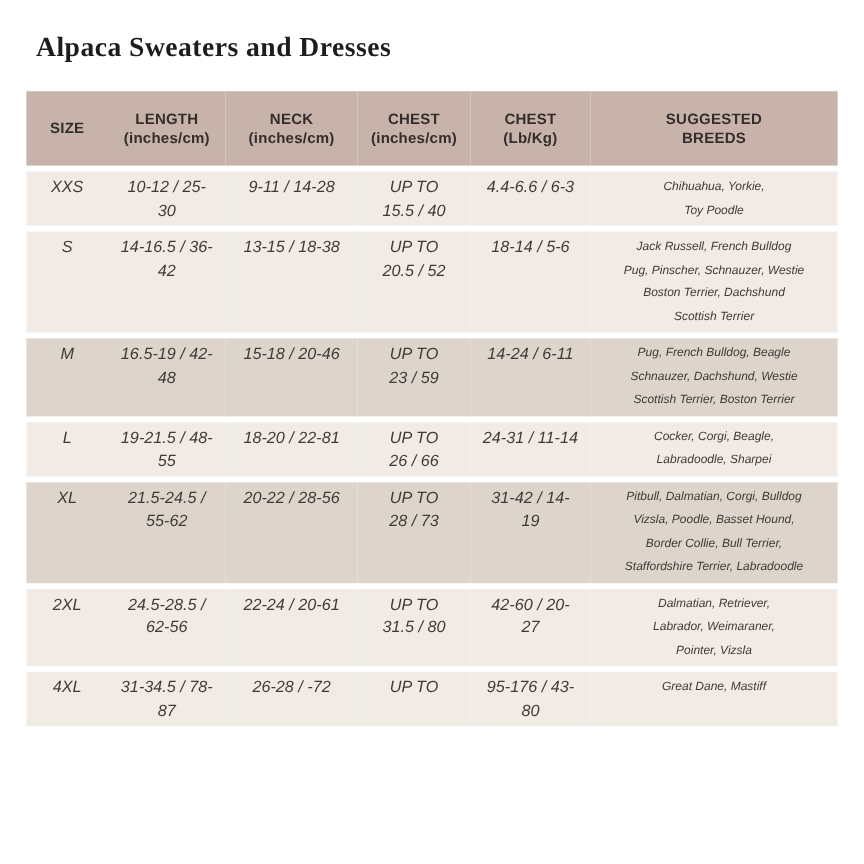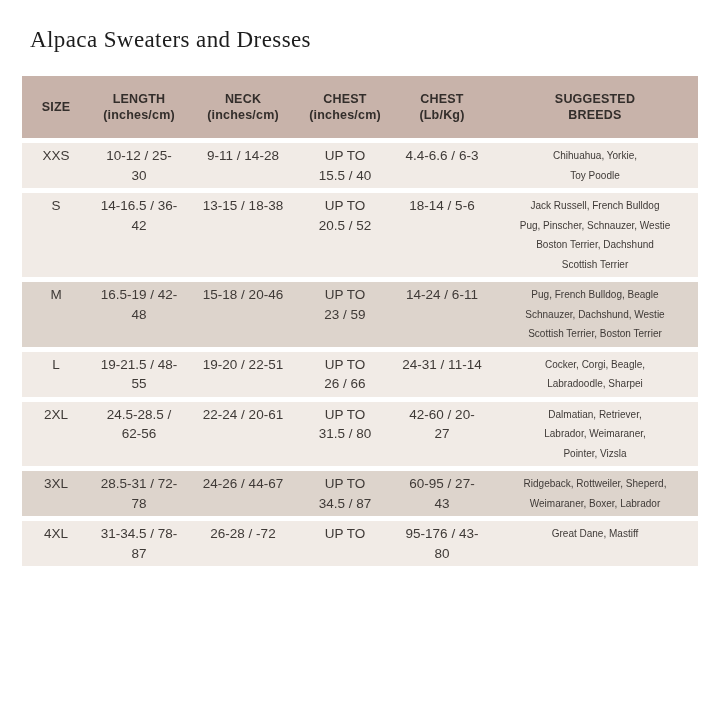--- a/index.html
+++ b/index.html
@@ -5,21 +5,21 @@
   * { box-sizing: border-box; }
   html, body {
     margin: 0; padding: 0;
     width: 720px; height: 720px;
     overflow: hidden;
     background: var(--page-bg, #ffffff);
     font-family: "Liberation Sans", sans-serif;
   }
   .page-title {
     font-family: "Liberation Serif", serif;
-    font-weight: 400;
+    font-weight: 700;
     font-size: 23px;
     letter-spacing: 0.4px;
     color: #1d1d1d;
     margin: 27px 0 0 30px;
   }
   table.size-chart {
     border-collapse: separate;
     border-spacing: 0 5px;
     table-layout: fixed;
     width: 676px;
@@ -45,20 +45,21 @@
     vertical-align: middle;
     padding: 6px 2px;
     color: #332e2b;
     letter-spacing: 0.2px;
   }
   tbody td {
     vertical-align: top;
     padding: 3px 10px;
     font-size: 13.5px;
     line-height: 19.5px;
+    font-style: italic;
   }
   tbody td.cell-breeds {
     font-size: 10px;
     padding-left: 4px;
     padding-right: 4px;
   }
   tbody tr.row-light td { background: var(--row-light-bg, #f1ebe6); }
   tbody tr.row-dark  td { background: var(--row-dark-bg, #ddd4cc); }
 </style>
 </head>
@@ -121,47 +122,49 @@
           <td class="cell-chest">UP TO
 23 / 59</td>
           <td class="cell-weight">14-24 / 6-11</td>
           <td class="cell-breeds">Pug, French Bulldog, Beagle
 Schnauzer, Dachshund, Westie
 Scottish Terrier, Boston Terrier</td>
         </tr>
         <tr class="row-light">
           <td class="cell-size">L</td>
           <td class="cell-length">19-21.5 / 48-55</td>
-          <td class="cell-neck">19-20 / 22-51</td>
+          <td class="cell-neck">18-20 / 22-81</td>
           <td class="cell-chest">UP TO
 26 / 66</td>
           <td class="cell-weight">24-31 / 11-14</td>
           <td class="cell-breeds">Cocker, Corgi, Beagle,
 Labradoodle, Sharpei</td>
+        </tr>
+        <tr class="row-dark">
+          <td class="cell-size">XL</td>
+          <td class="cell-length">21.5-24.5 / 55-62</td>
+          <td class="cell-neck">20-22 / 28-56</td>
+          <td class="cell-chest">UP TO
+28 / 73</td>
+          <td class="cell-weight">31-42 / 14-19</td>
+          <td class="cell-breeds">Pitbull, Dalmatian, Corgi, Bulldog
+Vizsla, Poodle, Basset Hound,
+Border Collie, Bull Terrier,
+Staffordshire Terrier, Labradoodle</td>
         </tr>
         <tr class="row-light">
           <td class="cell-size">2XL</td>
           <td class="cell-length">24.5-28.5 / 62-56</td>
           <td class="cell-neck">22-24 / 20-61</td>
           <td class="cell-chest">UP TO
 31.5 / 80</td>
           <td class="cell-weight">42-60 / 20-27</td>
           <td class="cell-breeds">Dalmatian, Retriever,
 Labrador, Weimaraner,
 Pointer, Vizsla</td>
-        </tr>
-        <tr class="row-dark">
-          <td class="cell-size">3XL</td>
-          <td class="cell-length">28.5-31 / 72-78</td>
-          <td class="cell-neck">24-26 / 44-67</td>
-          <td class="cell-chest">UP TO
-34.5 / 87</td>
-          <td class="cell-weight">60-95 / 27-43</td>
-          <td class="cell-breeds">Ridgeback, Rottweiler, Sheperd,
-Weimaraner, Boxer, Labrador</td>
         </tr>
         <tr class="row-light">
           <td class="cell-size">4XL</td>
           <td class="cell-length">31-34.5 / 78-87</td>
           <td class="cell-neck">26-28 / -72</td>
           <td class="cell-chest">UP TO</td>
           <td class="cell-weight">95-176 / 43-80</td>
           <td class="cell-breeds">Great Dane, Mastiff</td>
         </tr>
       </tbody>

